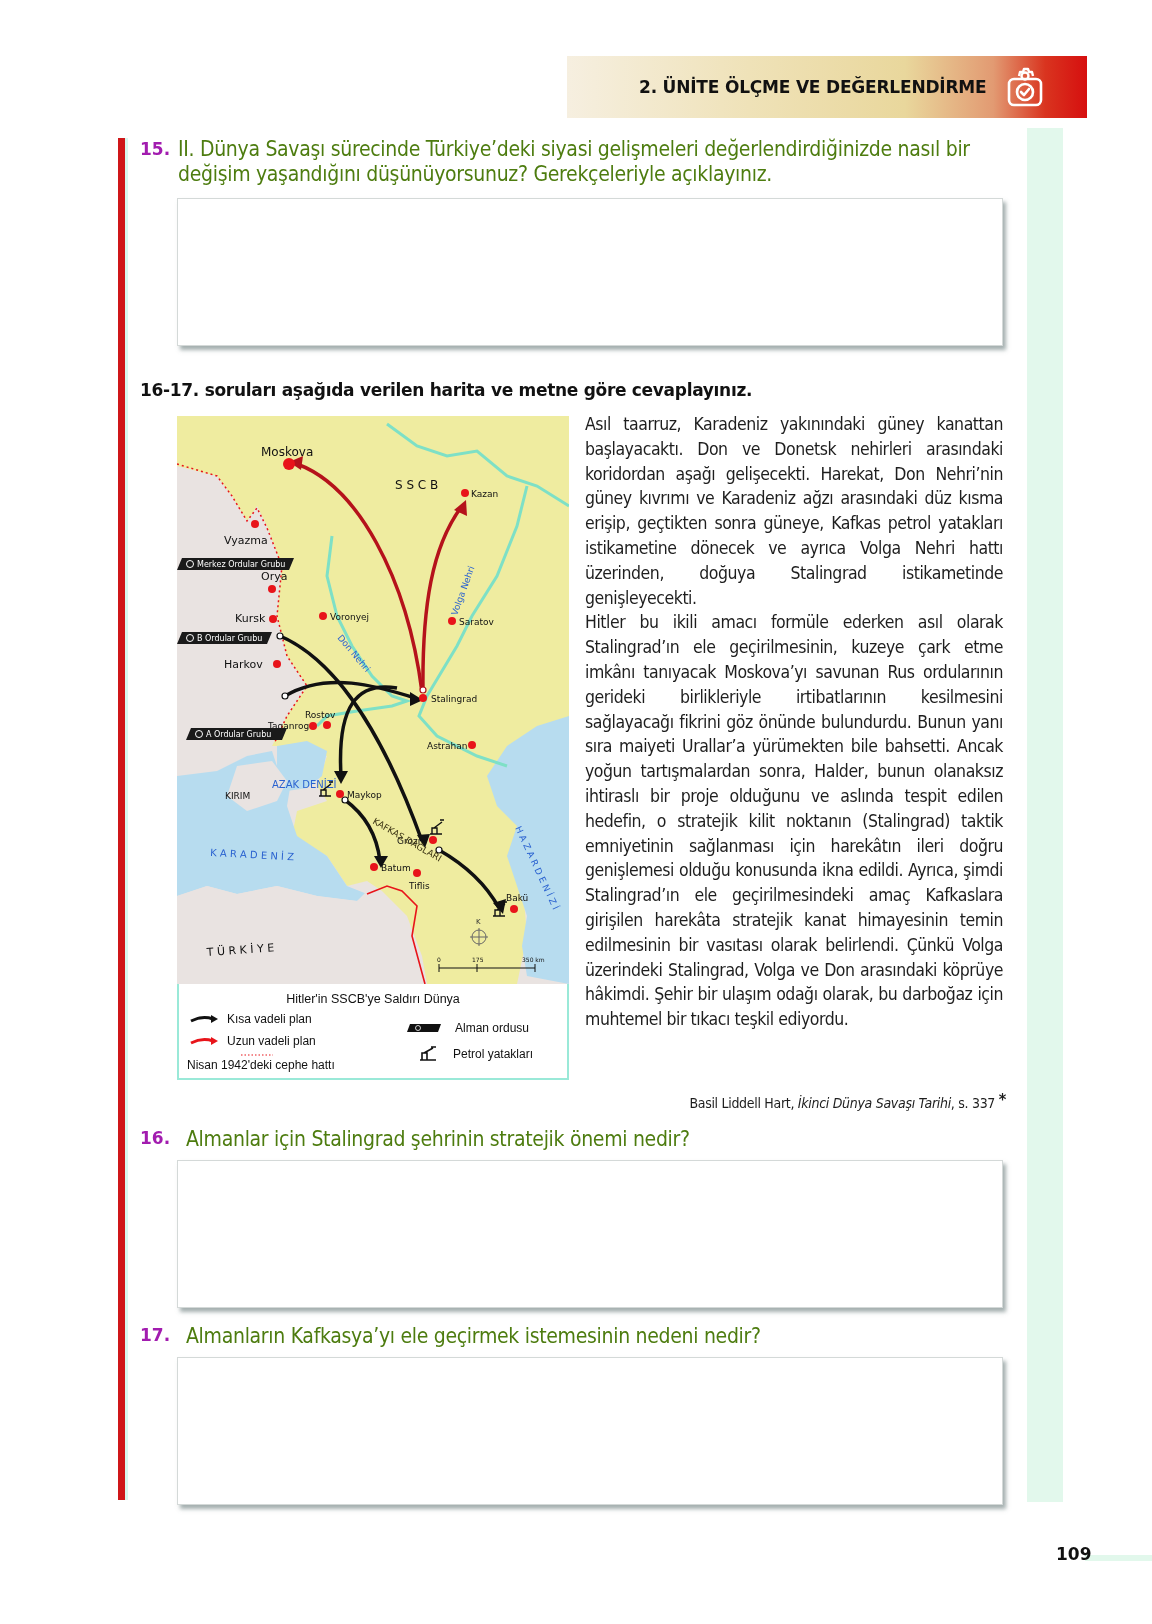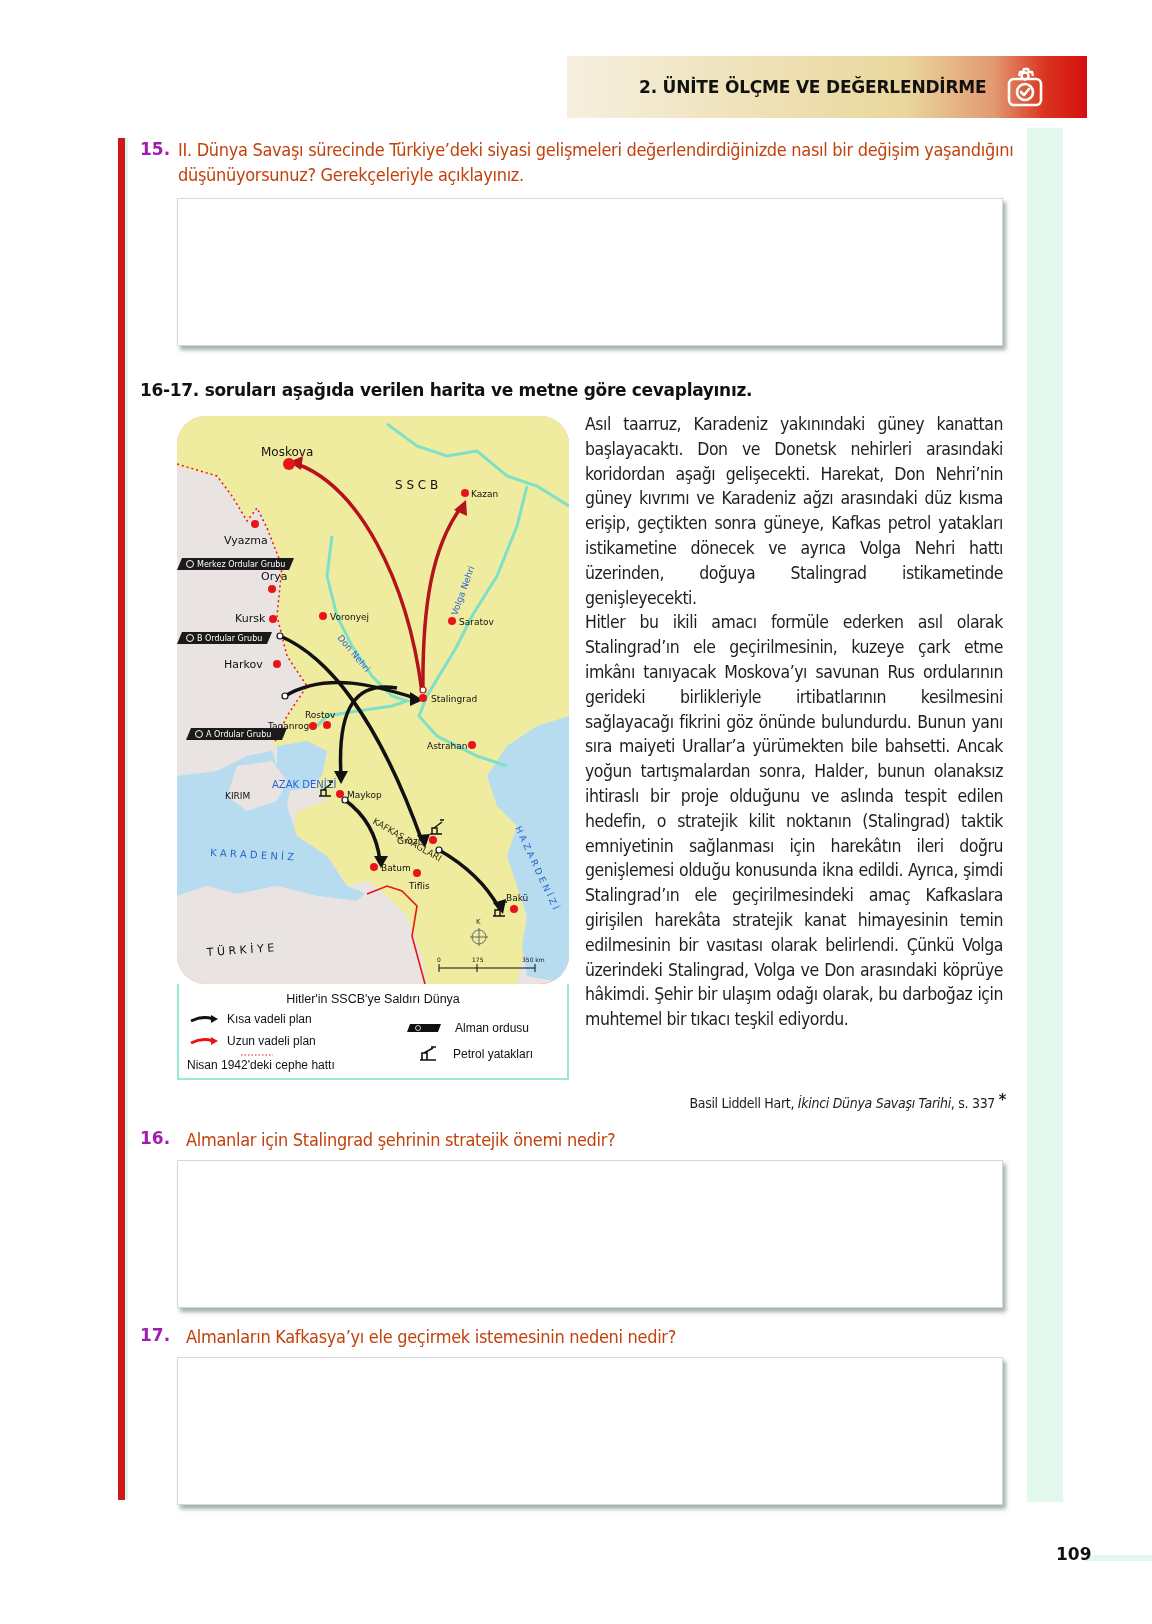--- a/index.html
+++ b/index.html
@@ -18,38 +18,38 @@
   }
   .banner-icon { position: absolute; right: 38px; top: 6px; width: 48px; height: 48px; }
 
   
   .red-bar { position: absolute; left: 118px; top: 138px; width: 7px; height: 1362px; background: #cf1719; }
   .mint-line { position: absolute; left: 125px; top: 138px; width: 3px; height: 1362px; background: #d8f7ee; }
   .mint-col { position: absolute; left: 1027px; top: 128px; width: 36px; height: 1374px; background: #e2f8ec; }
   .footer-line { position: absolute; left: 1085px; top: 1555px; width: 67px; height: 6px; background: #e2f8ec; }
 
   .qnum { font-weight: bold; font-size: 17px; color: #a21caf; font-family: "DejaVu Sans", sans-serif; }
-  .qtext { font-size: 18px; color: #c2410c; line-height: 25px; font-family: "DejaVu Sans Condensed", "DejaVu Sans", sans-serif; letter-spacing: -0.3px; }
+  .qtext { font-size: 21px; color: #4d7c0f; line-height: 25px; font-family: "DejaVu Sans Condensed", "DejaVu Sans", sans-serif; letter-spacing: -0.3px; }
 
   .q15 { position: absolute; left: 140px; top: 137px; width: 870px; }
   .q15 .qnum { position: absolute; left: 0; top: 2px; }
   .q15 .qtext { position: absolute; left: 38px; top: 0; width: 840px; }
 
   .answer-box {
     position: absolute; background: #fff; border: 1px solid #d4d9d8;
     box-shadow: 3px 4px 4px rgba(90,110,110,0.55);
   }
   .box15 { left: 177px; top: 198px; width: 826px; height: 148px; }
   .box16 { left: 177px; top: 1160px; width: 826px; height: 148px; }
   .box17 { left: 177px; top: 1357px; width: 826px; height: 148px; }
 
   .instr { position: absolute; left: 140px; top: 380px; font-weight: bold; font-size: 17px; color: #111; font-family: "DejaVu Sans", sans-serif; letter-spacing: -0.3px; }
 
   
-  .map-wrap { position: absolute; left: 177px; top: 416px; width: 392px; height: 568px; overflow: hidden; background: #ef4444; border-radius: 29px; }
+  .map-wrap { position: absolute; left: 177px; top: 416px; width: 392px; height: 568px; overflow: hidden; background: #ef4444; }
   .map-wrap svg { display: block; }
   .legend {
     position: absolute; left: 177px; top: 984px; width: 392px; height: 96px;
     border: 2px solid #9ae9d8; border-top: none; background: #fff;
   }
   .legend-title { position: absolute; left: 0; width: 100%; top: 8px; text-align: center; font-size: 12.5px; color: #111; }
   .legend-item { position: absolute; font-size: 12px; color: #111; display: flex; align-items: center; }
   .legend-item .sym { display: inline-block; margin-right: 8px; }
 
   

